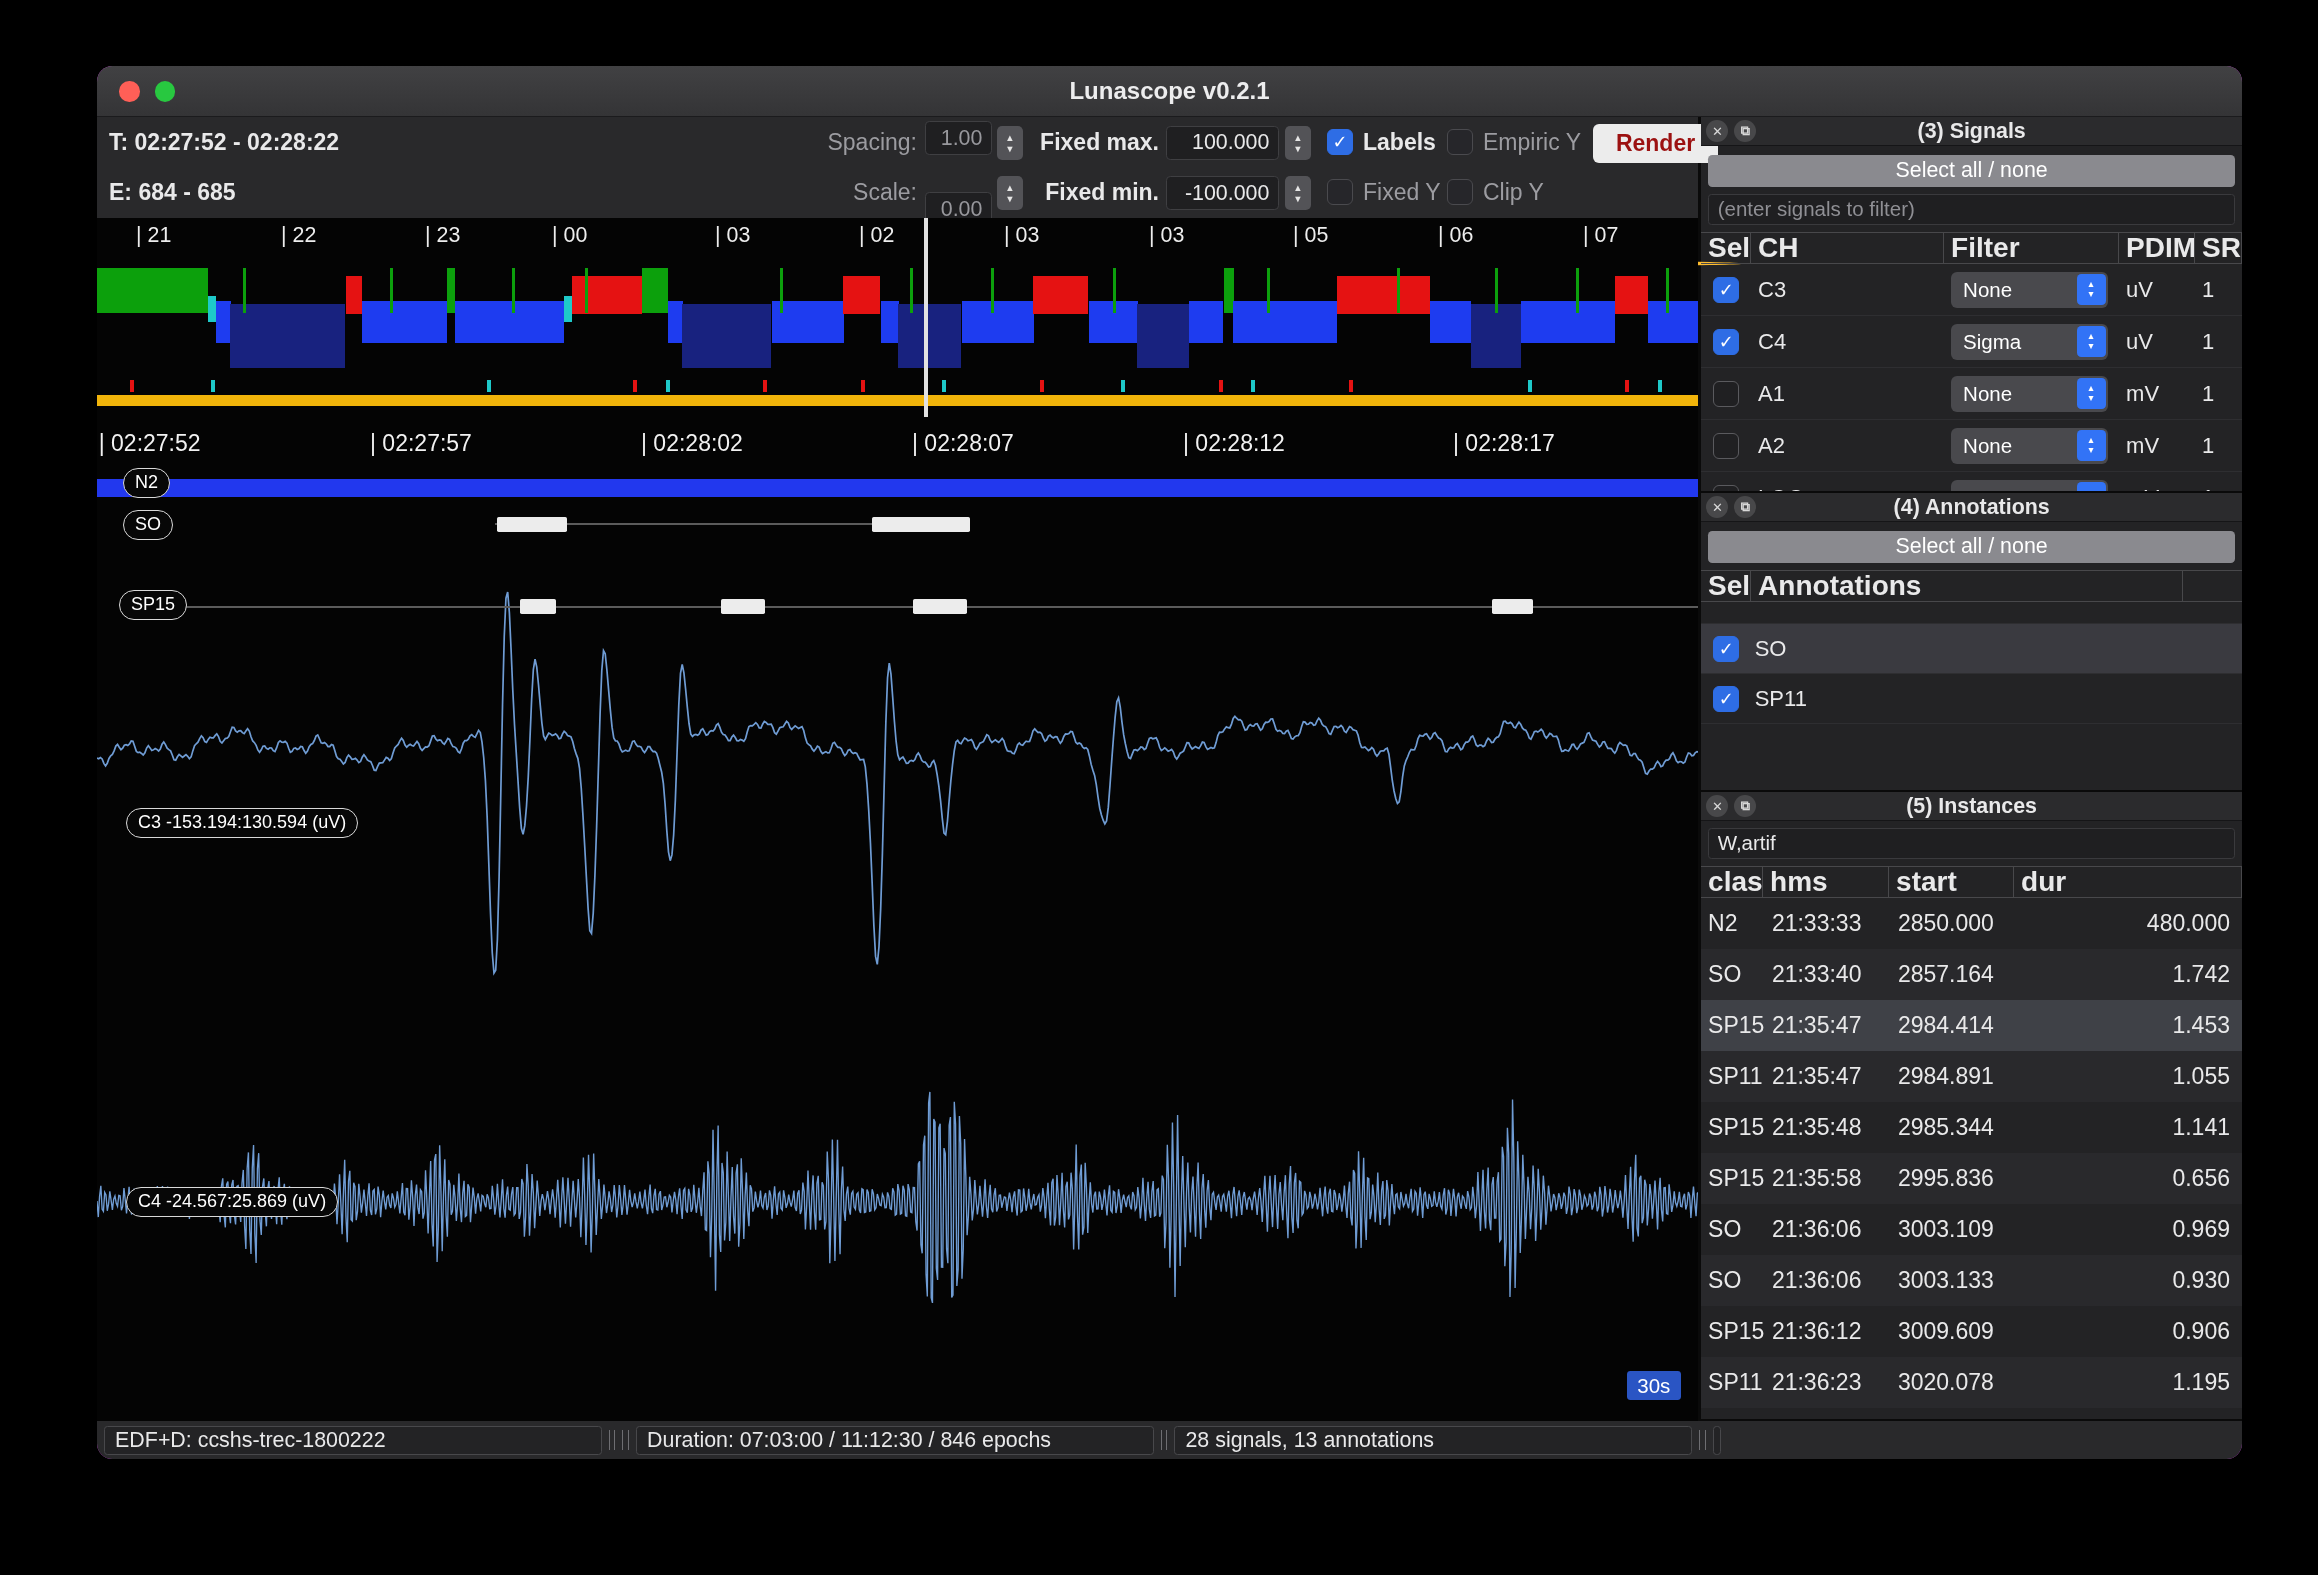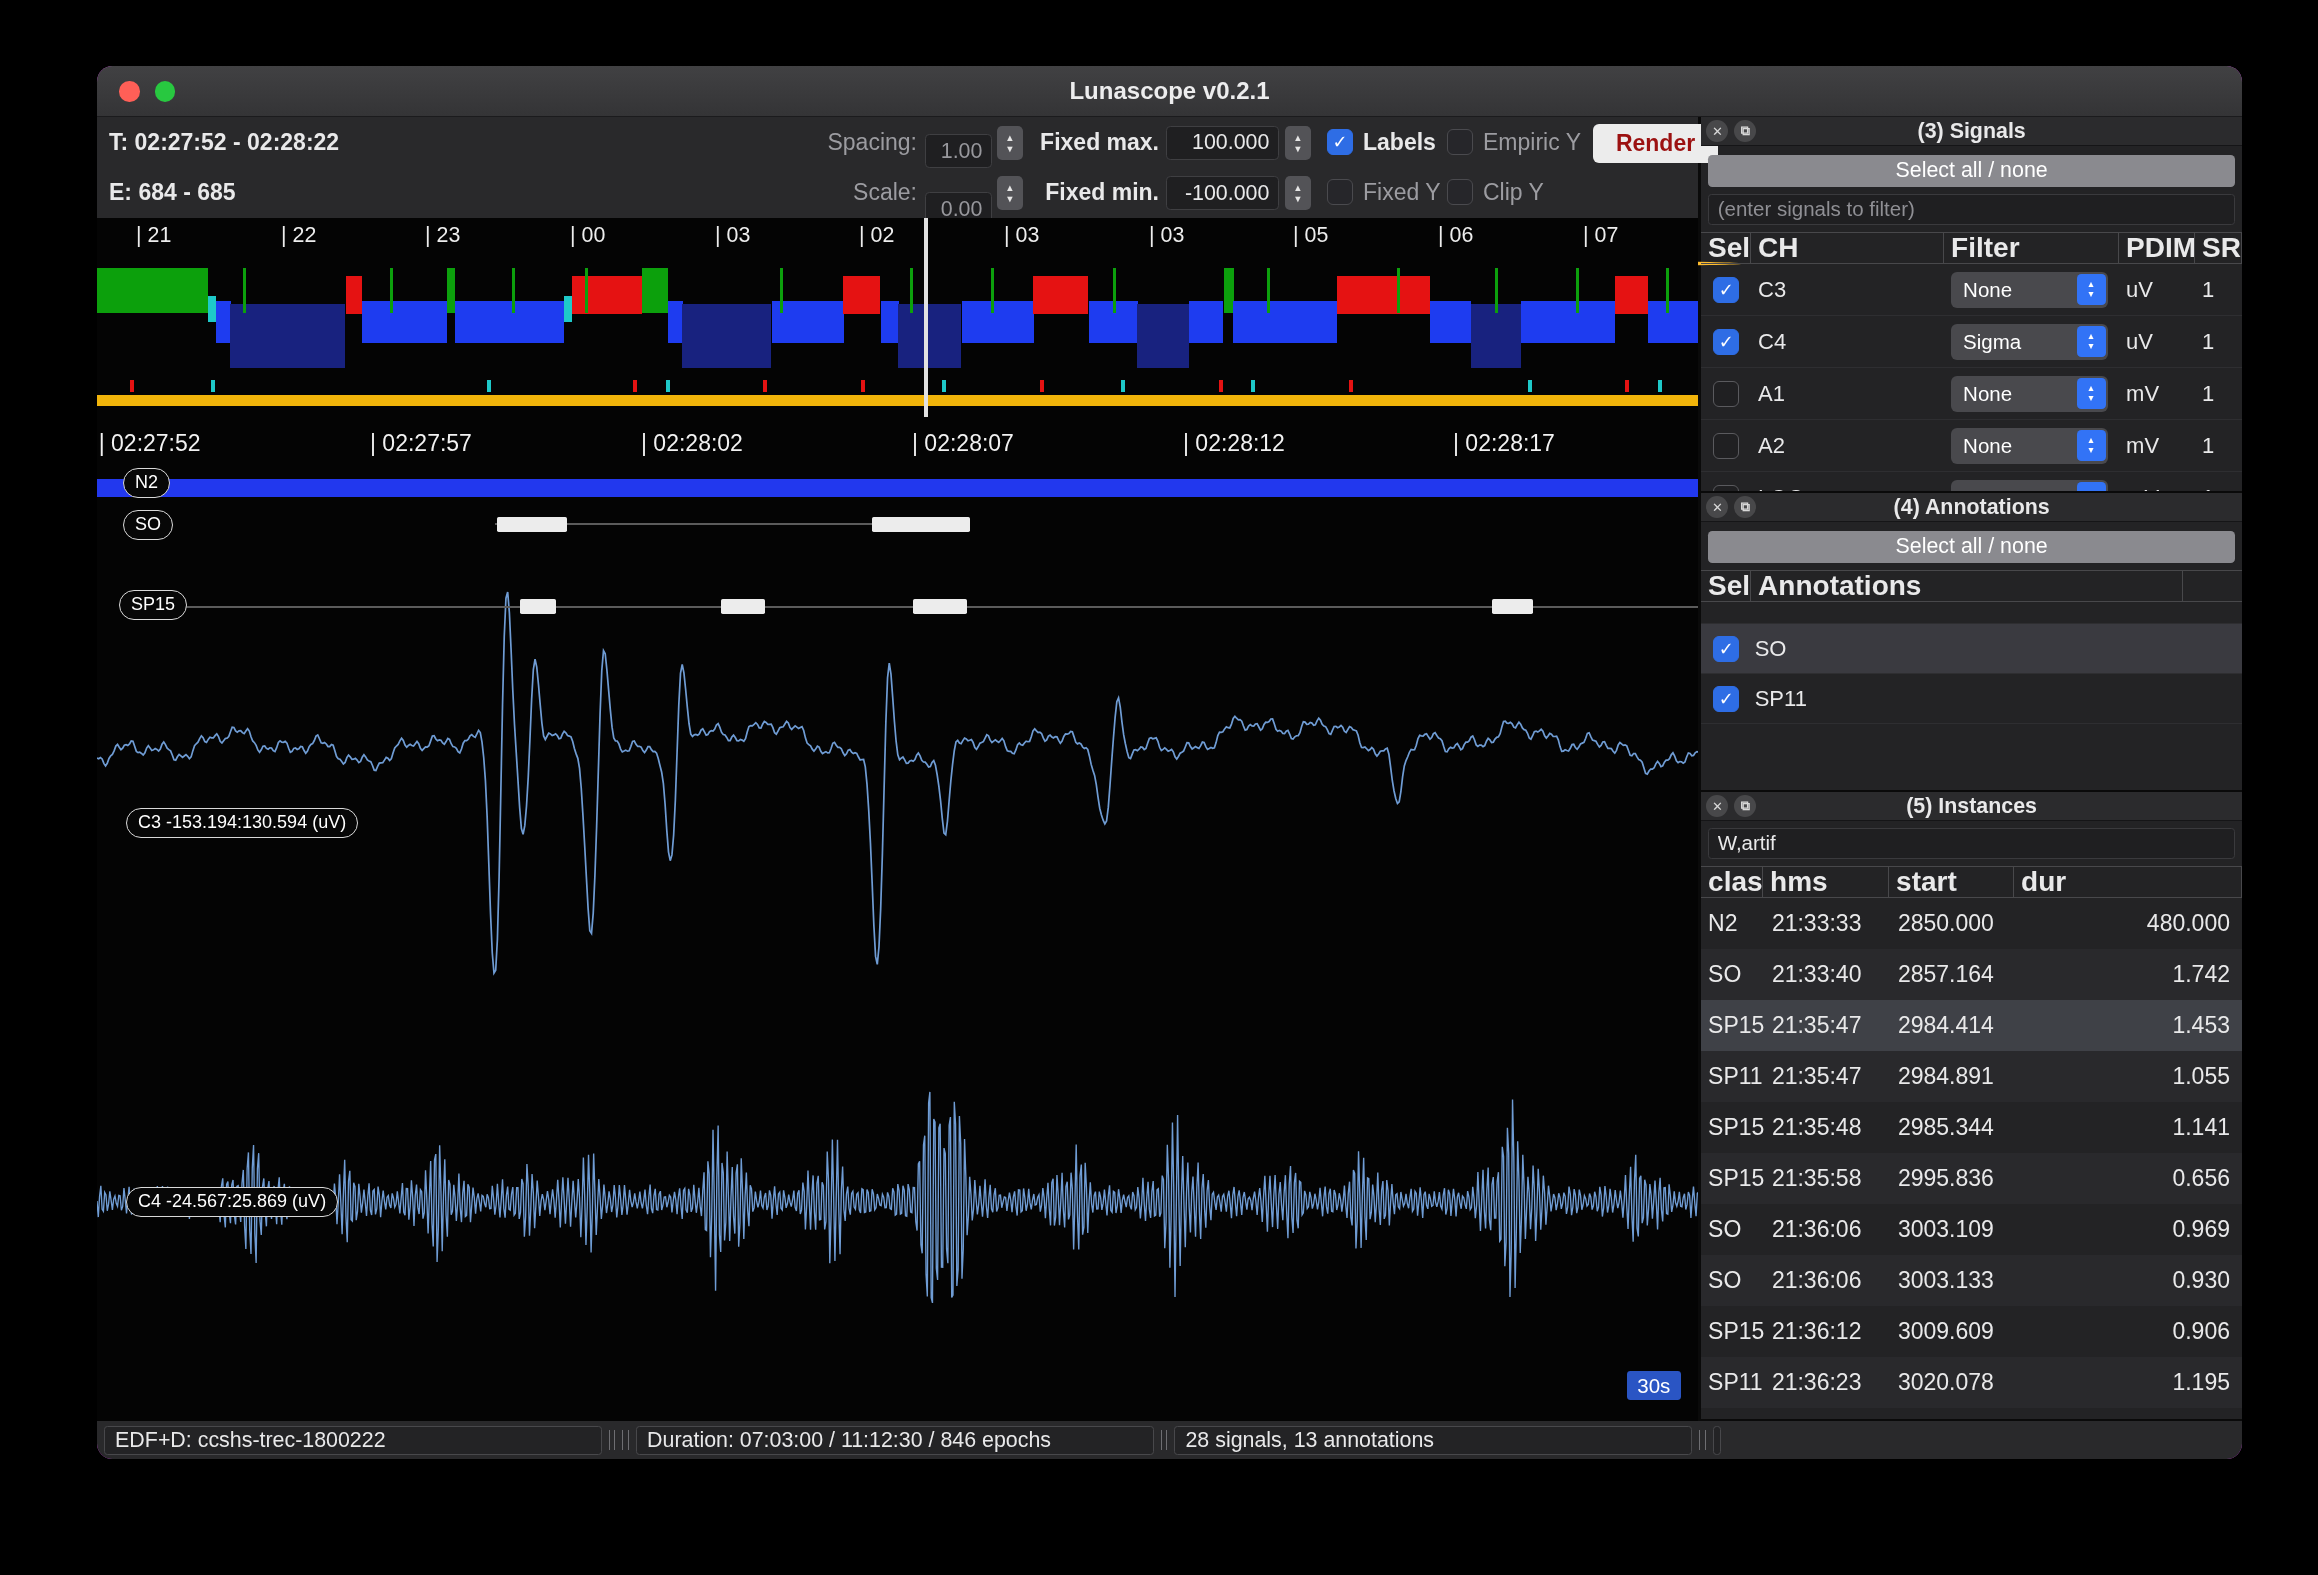--- a/index.html
+++ b/index.html
@@ -137,21 +137,21 @@
   </div>
 
   <div class="main-row">
     <div class="left-col">
 
       <div class="toolbar">
         <div class="tb-text strong" style="left:12px;top:0">T: 02:27:52 - 02:28:22</div>
         <div class="tb-text strong" style="left:12px;top:50px">E: 684 - 685</div>
 
         <div class="tb-text dim ra" style="left:710px;top:0;width:110px">Spacing:</div>
-        <input class="tb-field field-dim" style="left: 828px; top: 17px; width: 67px;" value="1.00">
+        <input class="tb-field field-dim" style="left: 828px; top: 4px; width: 67px;" value="1.00">
         <div class="stepper" style="left:900px;top:8.6px">
             <span>▲</span>
             <span>▼</span>
           </div>
 
         <div class="tb-text dim ra" style="left:710px;top:50px;width:110px">Scale:</div>
         <input class="tb-field field-dim" style="left: 828px; top: 75px; width: 67px;" value="0.00">
         <div class="stepper" style="left:900px;top:59px">
             <span>▲</span>
             <span>▼</span>
@@ -265,21 +265,21 @@
           <path id="c4path" fill="none" stroke="#6f9cd4" stroke-width="1.6" d="M0.0,1149.0 L1.5,1167.7 L3.0,1143.6 L4.5,1131.2 L6.0,1158.6 L7.5,1161.0 L9.0,1138.8 L10.5,1141.7 L12.0,1160.3 L13.5,1152.5 L15.0,1137.5 L16.5,1148.2 L18.0,1159.3 L19.5,1146.7 L21.0,1143.1 L22.5,1151.6 L24.0,1155.1 L25.5,1142.4 L27.0,1142.8 L28.5,1159.7 L30.0,1155.3 L31.5,1133.7 L33.0,1147.6 L34.5,1163.4 L36.0,1147.9 L37.5,1132.3 L39.0,1156.3 L40.5,1164.7 L42.0,1138.8 L43.5,1134.7 L45.0,1162.3 L46.5,1155.7 L48.0,1139.8 L49.5,1144.5 L51.0,1159.1 L52.5,1149.1 L54.0,1140.3 L55.5,1148.9 L57.0,1159.3 L58.5,1145.1 L60.0,1143.2 L61.5,1151.7 L63.0,1157.3 L64.5,1140.4 L66.0,1141.4 L67.5,1160.4 L69.0,1159.1 L70.5,1131.5 L72.0,1144.6 L73.5,1163.8 L75.0,1153.0 L76.5,1131.3 L78.0,1150.8 L79.5,1164.6 L81.0,1147.3 L82.5,1132.1 L84.0,1155.3 L85.5,1157.7 L87.0,1146.3 L88.5,1141.1 L90.0,1155.0 L91.5,1153.2 L93.0,1144.3 L94.5,1140.9 L96.0,1158.9 L97.5,1152.8 L99.0,1142.1 L100.5,1142.7 L102.0,1161.2 L103.5,1151.7 L105.0,1135.7 L106.5,1143.0 L108.0,1169.8 L109.5,1149.8 L111.0,1132.5 L112.5,1146.4 L114.0,1166.5 L115.5,1146.5 L117.0,1136.3 L118.5,1148.9 L120.0,1165.3 L121.5,1144.5 L123.0,1139.4 L124.5,1149.5 L126.0,1158.3 L127.5,1145.0 L129.0,1144.4 L130.5,1150.1 L132.0,1160.9 L133.5,1141.8 L135.0,1137.7 L136.5,1153.9 L138.0,1165.5 L139.5,1138.9 L141.0,1134.2 L142.5,1158.1 L144.0,1173.8 L145.5,1131.2 L147.0,1122.3 L148.5,1165.6 L150.0,1179.8 L151.5,1129.6 L153.0,1126.2 L154.5,1162.7 L156.0,1174.9 L157.5,1130.1 L159.0,1124.4 L160.5,1165.2 L162.0,1176.3 L163.5,1131.8 L165.0,1131.0 L166.5,1160.0 L168.0,1173.4 L169.5,1127.9 L171.0,1112.6 L172.5,1177.5 L174.0,1205.1 L175.5,1110.9 L177.0,1092.1 L178.5,1182.9 L180.0,1210.9 L181.5,1110.2 L183.0,1083.6 L184.5,1187.1 L186.0,1221.4 L187.5,1111.3 L189.0,1093.0 L190.5,1171.9 L192.0,1188.6 L193.5,1131.7 L195.0,1122.5 L196.5,1160.5 L198.0,1178.5 L199.5,1134.8 L201.0,1125.6 L202.5,1157.1 L204.0,1169.8 L205.5,1139.7 L207.0,1131.3 L208.5,1156.6 L210.0,1176.1 L211.5,1136.1 L213.0,1121.2 L214.5,1158.7 L216.0,1176.6 L217.5,1138.4 L219.0,1128.9 L220.5,1155.6 L222.0,1170.2 L223.5,1140.0 L225.0,1131.7 L226.5,1154.5 L228.0,1164.4 L229.5,1143.1 L231.0,1141.5 L232.5,1150.9 L234.0,1156.8 L235.5,1144.6 L237.0,1141.7 L238.5,1152.5 L240.0,1159.7 L241.5,1143.0 L243.0,1140.6 L244.5,1153.5 L246.0,1160.2 L247.5,1140.7 L249.0,1136.3 L250.5,1158.7 L252.0,1165.6 L253.5,1136.0 L255.0,1135.2 L256.5,1159.8 L258.0,1161.3 L259.5,1137.6 L261.0,1139.4 L262.5,1160.1 L264.0,1159.1 L265.5,1136.4 L267.0,1142.0 L268.5,1158.4 L270.0,1153.9 L271.5,1140.7 L273.0,1145.7 L274.5,1160.3 L276.0,1153.9 L277.5,1128.4 L279.0,1145.0 L280.5,1176.0 L282.0,1150.7 L283.5,1117.8 L285.0,1151.6 L286.5,1187.6 L288.0,1139.7 L289.5,1100.6 L291.0,1167.3 L292.5,1197.2 L294.0,1125.5 L295.5,1113.6 L297.0,1170.9 L298.5,1172.5 L300.0,1127.6 L301.5,1132.1 L303.0,1171.3 L304.5,1161.1 L306.0,1128.7 L307.5,1144.1 L309.0,1162.5 L310.5,1151.0 L312.0,1135.4 L313.5,1150.7 L315.0,1166.4 L316.5,1143.9 L318.0,1128.2 L319.5,1159.7 L321.0,1165.3 L322.5,1137.3 L324.0,1135.5 L325.5,1164.5 L327.0,1157.9 L328.5,1132.0 L330.0,1142.3 L331.5,1167.8 L333.0,1149.2 L334.5,1136.6 L336.0,1149.8 L337.5,1158.7 L339.0,1144.6 L340.5,1142.6 L342.0,1153.7 L343.5,1157.1 L345.0,1140.0 L346.5,1145.4 L348.0,1156.1 L349.5,1152.6 L351.0,1137.5 L352.5,1150.2 L354.0,1163.4 L355.5,1145.4 L357.0,1127.9 L358.5,1161.9 L360.0,1165.6 L361.5,1134.2 L363.0,1134.4 L364.5,1170.7 L366.0,1156.0 L367.5,1124.7 L369.0,1145.3 L370.5,1178.1 L372.0,1142.3 L373.5,1129.6 L375.0,1156.1 L376.5,1164.1 L378.0,1135.6 L379.5,1138.0 L381.0,1169.5 L382.5,1162.6 L384.0,1112.9 L385.5,1146.6 L387.0,1186.8 L388.5,1143.7 L390.0,1102.3 L391.5,1174.9 L393.0,1202.1 L394.5,1100.7 L396.0,1094.0 L397.5,1220.1 L399.0,1179.9 L400.5,1083.7 L402.0,1137.0 L403.5,1207.7 L405.0,1141.3 L406.5,1100.2 L408.0,1165.3 L409.5,1190.6 L411.0,1124.3 L412.5,1129.3 L414.0,1165.0 L415.5,1160.8 L417.0,1129.9 L418.5,1144.8 L420.0,1172.2 L421.5,1152.2 L423.0,1116.9 L424.5,1156.9 L426.0,1173.6 L427.5,1139.7 L429.0,1125.3 L430.5,1167.2 L432.0,1165.9 L433.5,1129.4 L435.0,1132.8 L436.5,1173.7 L438.0,1154.2 L439.5,1133.2 L441.0,1145.2 L442.5,1163.7 L444.0,1146.0 L445.5,1139.9 L447.0,1150.3 L448.5,1161.1 L450.0,1142.3 L451.5,1143.6 L453.0,1151.8 L454.5,1156.1 L456.0,1141.0 L457.5,1145.1 L459.0,1157.8 L460.5,1157.6 L462.0,1131.2 L463.5,1145.7 L465.0,1165.0 L466.5,1153.3 L468.0,1128.7 L469.5,1151.1 L471.0,1168.1 L472.5,1147.3 L474.0,1123.6 L475.5,1157.8 L477.0,1168.5 L478.5,1142.6 L480.0,1132.0 L481.5,1158.5 L483.0,1159.7 L484.5,1140.7 L486.0,1132.7 L487.5,1165.5 L489.0,1163.3 L490.5,1133.2 L492.0,1133.2 L493.5,1169.8 L495.0,1162.1 L496.5,1123.1 L498.0,1128.8 L499.5,1190.7 L501.0,1167.7 L502.5,1105.6 L504.0,1131.3 L505.5,1189.6 L507.0,1158.7 L508.5,1117.4 L510.0,1139.7 L511.5,1180.6 L513.0,1153.5 L514.5,1125.1 L516.0,1144.4 L517.5,1166.3 L519.0,1149.3 L520.5,1140.8 L522.0,1147.0 L523.5,1159.7 L525.0,1148.7 L526.5,1137.2 L528.0,1147.3 L529.5,1164.3 L531.0,1148.5 L532.5,1135.2 L534.0,1147.7 L535.5,1168.5 L537.0,1148.4 L538.5,1124.1 L540.0,1147.9 L541.5,1179.8 L543.0,1148.6 L544.5,1121.3 L546.0,1147.9 L547.5,1175.5 L549.0,1149.0 L550.5,1121.8 L552.0,1147.5 L553.5,1178.9 L555.0,1149.7 L556.5,1125.4 L558.0,1147.4 L559.5,1168.2 L561.0,1150.1 L562.5,1123.3 L564.0,1145.7 L565.5,1191.3 L567.0,1153.8 L568.5,1098.2 L570.0,1142.6 L571.5,1200.3 L573.0,1156.1 L574.5,1095.0 L576.0,1140.0 L577.5,1209.0 L579.0,1159.3 L580.5,1093.3 L582.0,1140.0 L583.5,1188.6 L585.0,1155.5 L586.5,1123.2 L588.0,1144.4 L589.5,1169.8 L591.0,1153.8 L592.5,1129.6 L594.0,1145.4 L595.5,1163.0 L597.0,1152.3 L598.5,1137.6 L600.0,1146.7 L601.5,1161.8 L603.0,1153.3 L604.5,1130.2 L606.0,1145.1 L607.5,1168.2 L609.0,1153.9 L610.5,1130.2 L612.0,1146.2 L613.5,1165.3 L615.0,1153.0 L616.5,1130.3 L618.0,1147.0 L619.5,1164.9 L621.0,1151.8 L622.5,1135.8 L624.0,1149.0 L625.5,1156.1 L627.0,1150.4 L628.5,1140.1 L630.0,1150.0 L631.5,1157.6 L633.0,1149.7 L634.5,1138.0 L636.0,1151.2 L637.5,1157.4 L639.0,1148.4 L640.5,1135.5 L642.0,1153.9 L643.5,1164.3 L645.0,1144.4 L646.5,1129.7 L648.0,1157.7 L649.5,1163.1 L651.0,1142.8 L652.5,1134.7 L654.0,1158.9 L655.5,1159.4 L657.0,1140.9 L658.5,1137.4 L660.0,1159.5 L661.5,1153.7 L663.0,1144.2 L664.5,1143.9 L666.0,1156.2 L667.5,1150.4 L669.0,1142.2 L670.5,1144.3 L672.0,1162.4 L673.5,1149.0 L675.0,1138.2 L676.5,1147.4 L678.0,1164.3 L679.5,1144.5 L681.0,1134.0 L682.5,1153.8 L684.0,1169.9 L685.5,1136.5 L687.0,1134.2 L688.5,1159.3 L690.0,1162.6 L691.5,1134.7 L693.0,1142.4 L694.5,1161.6 L696.0,1157.2 L697.5,1130.0 L699.0,1148.1 L700.5,1162.7 L702.0,1150.3 L703.5,1133.6 L705.0,1155.1 L706.5,1166.5 L708.0,1137.3 L709.5,1115.3 L711.0,1182.4 L712.5,1183.4 L714.0,1102.6 L715.5,1117.1 L717.0,1214.5 L718.5,1165.8 L720.0,1065.5 L721.5,1146.8 L723.0,1253.8 L724.5,1121.1 L726.0,1060.7 L727.5,1188.4 L729.0,1208.5 L730.5,1104.4 L732.0,1116.0 L733.5,1195.1 L735.0,1173.7 L736.5,1091.2 L738.0,1143.6 L739.5,1195.6 L741.0,1145.2 L742.5,1109.2 L744.0,1167.2 L745.5,1187.0 L747.0,1116.5 L748.5,1106.0 L750.0,1202.3 L751.5,1174.3 L753.0,1099.0 L754.5,1138.0 L756.0,1193.4 L757.5,1143.6 L759.0,1115.6 L760.5,1159.5 L762.0,1178.3 L763.5,1130.5 L765.0,1134.8 L766.5,1161.3 L768.0,1157.0 L769.5,1137.8 L771.0,1148.8 L772.5,1156.3 L774.0,1150.1 L775.5,1136.6 L777.0,1154.3 L778.5,1157.3 L780.0,1144.5 L781.5,1139.5 L783.0,1159.4 L784.5,1154.5 L786.0,1136.4 L787.5,1142.4 L789.0,1169.5 L790.5,1148.1 L792.0,1131.8 L793.5,1151.5 L795.0,1165.2 L796.5,1140.7 L798.0,1138.6 L799.5,1157.4 L801.0,1159.5 L802.5,1136.5 L804.0,1145.0 L805.5,1157.0 L807.0,1151.9 L808.5,1141.3 L810.0,1150.3 L811.5,1155.5 L813.0,1147.7 L814.5,1136.7 L816.0,1156.3 L817.5,1160.5 L819.0,1140.0 L820.5,1136.5 L822.0,1164.2 L823.5,1159.3 L825.0,1127.4 L826.5,1137.7 L828.0,1182.3 L829.5,1154.1 L831.0,1113.3 L832.5,1149.2 L834.0,1182.5 L835.5,1141.7 L837.0,1119.0 L838.5,1161.3 L840.0,1182.4 L841.5,1128.2 L843.0,1119.4 L844.5,1170.9 L846.0,1170.5 L847.5,1126.9 L849.0,1131.1 L850.5,1182.1 L852.0,1172.9 L853.5,1091.0 L855.0,1125.0 L856.5,1221.6 L858.0,1165.3 L859.5,1077.1 L861.0,1142.5 L862.5,1219.1 L864.0,1147.6 L865.5,1077.3 L867.0,1157.8 L868.5,1211.1 L870.0,1137.0 L871.5,1108.6 L873.0,1158.9 L874.5,1172.2 L876.0,1140.7 L877.5,1132.0 L879.0,1157.4 L880.5,1164.9 L882.0,1140.0 L883.5,1137.4 L885.0,1155.9 L886.5,1158.5 L888.0,1141.1 L889.5,1139.2 L891.0,1159.1 L892.5,1162.8 L894.0,1134.7 L895.5,1135.7 L897.0,1162.4 L898.5,1161.8 L900.0,1135.5 L901.5,1139.1 L903.0,1160.9 L904.5,1160.3 L906.0,1135.1 L907.5,1140.2 L909.0,1159.2 L910.5,1156.8 L912.0,1140.8 L913.5,1145.6 L915.0,1153.5 L916.5,1154.3 L918.0,1140.9 L919.5,1144.3 L921.0,1156.7 L922.5,1156.6 L924.0,1138.8 L925.5,1143.6 L927.0,1157.8 L928.5,1158.6 L930.0,1134.0 L931.5,1138.5 L933.0,1165.5 L934.5,1164.4 L936.0,1129.2 L937.5,1136.8 L939.0,1164.2 L940.5,1163.3 L942.0,1131.0 L943.5,1136.1 L945.0,1166.1 L946.5,1166.8 L948.0,1129.1 L949.5,1136.0 L951.0,1161.8 L952.5,1162.6 L954.0,1133.1 L955.5,1133.2 L957.0,1172.7 L958.5,1183.5 L960.0,1105.6 L961.5,1102.4 L963.0,1200.1 L964.5,1210.0 L966.0,1083.5 L967.5,1072.6 L969.0,1234.4 L970.5,1260.5 L972.0,1034.3 L973.5,1021.4 L975.0,1262.0 L976.5,1268.0 L978.0,1053.2 L979.5,1056.6 L981.0,1227.6 L982.5,1241.2 L984.0,1063.3 L985.5,1058.6 L987.0,1226.1 L988.5,1226.3 L990.0,1087.1 L991.5,1093.4 L993.0,1204.9 L994.5,1221.6 L996.0,1060.3 L997.5,1050.8 L999.0,1261.6 L1000.5,1258.8 L1002.0,1032.9 L1003.5,1059.2 L1005.0,1248.2 L1006.5,1228.5 L1008.0,1049.5 L1009.5,1081.5 L1011.0,1239.7 L1012.5,1204.9 L1014.0,1076.5 L1015.5,1119.6 L1017.0,1188.8 L1018.5,1166.4 L1020.0,1120.5 L1021.5,1141.1 L1023.0,1171.6 L1024.5,1158.5 L1026.0,1124.4 L1027.5,1146.5 L1029.0,1164.5 L1030.5,1153.0 L1032.0,1131.0 L1033.5,1150.4 L1035.0,1167.3 L1036.5,1149.2 L1038.0,1123.6 L1039.5,1155.4 L1041.0,1168.6 L1042.5,1144.7 L1044.0,1130.0 L1045.5,1158.2 L1047.0,1161.9 L1048.5,1141.7 L1050.0,1133.9 L1051.5,1161.1 L1053.0,1156.9 L1054.5,1142.2 L1056.0,1142.0 L1057.5,1156.8 L1059.0,1150.2 L1060.5,1144.1 L1062.0,1144.8 L1063.5,1160.5 L1065.0,1148.7 L1066.5,1139.2 L1068.0,1148.0 L1069.5,1162.0 L1071.0,1144.4 L1072.5,1137.6 L1074.0,1154.3 L1075.5,1165.9 L1077.0,1135.8 L1078.5,1136.1 L1080.0,1161.7 L1081.5,1160.2 L1083.0,1134.2 L1084.5,1145.1 L1086.0,1160.3 L1087.5,1152.5 L1089.0,1134.7 L1090.5,1151.1 L1092.0,1158.8 L1093.5,1147.5 L1095.0,1140.7 L1096.5,1153.6 L1098.0,1153.1 L1099.5,1144.5 L1101.0,1141.5 L1102.5,1161.3 L1104.0,1154.1 L1105.5,1133.7 L1107.0,1145.2 L1108.5,1168.9 L1110.0,1145.9 L1111.5,1127.5 L1113.0,1157.7 L1114.5,1177.4 L1116.0,1127.3 L1117.5,1122.8 L1119.0,1177.6 L1120.5,1167.7 L1122.0,1118.6 L1123.5,1142.1 L1125.0,1177.1 L1126.5,1149.1 L1128.0,1115.9 L1129.5,1159.6 L1131.0,1179.9 L1132.5,1132.0 L1134.0,1126.3 L1135.5,1170.4 L1137.0,1165.2 L1138.5,1115.8 L1140.0,1134.8 L1141.5,1205.6 L1143.0,1149.9 L1144.5,1083.0 L1146.0,1165.6 L1147.5,1205.6 L1149.0,1119.4 L1150.5,1106.4 L1152.0,1188.2 L1153.5,1179.6 L1155.0,1104.1 L1156.5,1133.9 L1158.0,1186.4 L1159.5,1150.8 L1161.0,1126.9 L1162.5,1152.4 L1164.0,1162.4 L1165.5,1142.7 L1167.0,1138.0 L1168.5,1158.2 L1170.0,1158.1 L1171.5,1137.9 L1173.0,1144.4 L1174.5,1159.2 L1176.0,1151.4 L1177.5,1135.5 L1179.0,1150.7 L1180.5,1165.8 L1182.0,1143.4 L1183.5,1130.6 L1185.0,1160.0 L1186.5,1162.1 L1188.0,1137.7 L1189.5,1138.9 L1191.0,1163.0 L1192.5,1154.4 L1194.0,1135.1 L1195.5,1145.5 L1197.0,1162.8 L1198.5,1147.7 L1200.0,1141.5 L1201.5,1149.8 L1203.0,1156.0 L1204.5,1144.8 L1206.0,1142.7 L1207.5,1154.3 L1209.0,1158.7 L1210.5,1138.4 L1212.0,1142.7 L1213.5,1159.2 L1215.0,1156.2 L1216.5,1132.7 L1218.0,1145.4 L1219.5,1169.2 L1221.0,1152.5 L1222.5,1121.8 L1224.0,1152.3 L1225.5,1172.1 L1227.0,1145.1 L1228.5,1126.4 L1230.0,1158.7 L1231.5,1168.8 L1233.0,1137.8 L1234.5,1125.5 L1236.0,1166.4 L1237.5,1165.4 L1239.0,1135.7 L1240.5,1134.4 L1242.0,1167.2 L1243.5,1162.9 L1245.0,1119.2 L1246.5,1123.9 L1248.0,1204.2 L1249.5,1173.6 L1251.0,1083.1 L1252.5,1124.6 L1254.0,1226.9 L1255.5,1165.9 L1257.0,1057.3 L1258.5,1132.6 L1260.0,1261.2 L1261.5,1154.5 L1263.0,1048.3 L1264.5,1147.2 L1266.0,1224.8 L1267.5,1143.4 L1269.0,1096.4 L1270.5,1153.1 L1272.0,1202.8 L1273.5,1138.8 L1275.0,1103.8 L1276.5,1155.5 L1278.0,1185.6 L1279.5,1139.6 L1281.0,1120.4 L1282.5,1156.5 L1284.0,1190.7 L1285.5,1133.5 L1287.0,1104.0 L1288.5,1161.9 L1290.0,1193.4 L1291.5,1134.1 L1293.0,1117.4 L1294.5,1157.9 L1296.0,1180.1 L1297.5,1136.9 L1299.0,1124.5 L1300.5,1155.7 L1302.0,1171.3 L1303.5,1141.1 L1305.0,1138.7 L1306.5,1150.4 L1308.0,1159.2 L1309.5,1144.1 L1311.0,1142.0 L1312.5,1150.4 L1314.0,1161.3 L1315.5,1143.7 L1317.0,1141.1 L1318.5,1150.1 L1320.0,1161.3 L1321.5,1143.5 L1323.0,1136.9 L1324.5,1151.6 L1326.0,1169.1 L1327.5,1142.2 L1329.0,1132.5 L1330.5,1151.3 L1332.0,1166.7 L1333.5,1143.8 L1335.0,1136.5 L1336.5,1150.1 L1338.0,1165.2 L1339.5,1144.5 L1341.0,1138.4 L1342.5,1149.0 L1344.0,1159.0 L1345.5,1146.2 L1347.0,1144.4 L1348.5,1148.3 L1350.0,1159.6 L1351.5,1145.8 L1353.0,1137.9 L1354.5,1149.2 L1356.0,1165.3 L1357.5,1145.4 L1359.0,1133.9 L1360.5,1149.8 L1362.0,1173.5 L1363.5,1143.9 L1365.0,1119.4 L1366.5,1152.0 L1368.0,1184.8 L1369.5,1142.7 L1371.0,1119.4 L1372.5,1152.3 L1374.0,1179.4 L1375.5,1142.2 L1377.0,1118.5 L1378.5,1154.4 L1380.0,1181.5 L1381.5,1141.2 L1383.0,1126.7 L1384.5,1153.5 L1386.0,1171.3 L1387.5,1139.8 L1389.0,1118.7 L1390.5,1161.9 L1392.0,1192.4 L1393.5,1129.1 L1395.0,1108.1 L1396.5,1167.7 L1398.0,1186.3 L1399.5,1127.6 L1401.0,1116.1 L1402.5,1170.9 L1404.0,1180.8 L1405.5,1125.8 L1407.0,1127.2 L1408.5,1165.2 L1410.0,1162.7 L1411.5,1137.1 L1413.0,1142.1 L1414.5,1157.8 L1416.0,1155.7 L1417.5,1138.3 L1419.0,1144.9 L1420.5,1157.8 L1422.0,1152.3 L1423.5,1140.4 L1425.0,1147.7 L1426.5,1158.8 L1428.0,1150.2 L1429.5,1133.4 L1431.0,1150.7 L1432.5,1166.8 L1434.0,1145.1 L1435.5,1131.9 L1437.0,1155.5 L1438.5,1163.8 L1440.0,1140.3 L1441.5,1134.5 L1443.0,1161.0 L1444.5,1161.5 L1446.0,1136.0 L1447.5,1141.0 L1449.0,1159.5 L1450.5,1153.1 L1452.0,1139.8 L1453.5,1147.0 L1455.0,1161.3 L1456.5,1149.3 L1458.0,1130.8 L1459.5,1153.3 L1461.0,1168.7 L1462.5,1140.3 L1464.0,1126.3 L1465.5,1168.0 L1467.0,1177.4 L1468.5,1112.8 L1470.0,1116.7 L1471.5,1204.3 L1473.0,1170.7 L1474.5,1090.8 L1476.0,1141.3 L1477.5,1203.7 L1479.0,1142.0 L1480.5,1098.3 L1482.0,1167.3 L1483.5,1194.4 L1485.0,1122.0 L1486.5,1122.8 L1488.0,1170.2 L1489.5,1162.0 L1491.0,1129.6 L1492.5,1143.5 L1494.0,1173.6 L1495.5,1151.1 L1497.0,1115.6 L1498.5,1157.7 L1500.0,1176.8 L1501.5,1136.1 L1503.0,1125.6 L1504.5,1169.8 L1506.0,1165.3 L1507.5,1124.4 L1509.0,1136.8 L1510.5,1177.6 L1512.0,1150.1 L1513.5,1129.1 L1515.0,1150.8 L1516.5,1164.3 L1518.0,1141.8 L1519.5,1140.3 L1521.0,1155.7 L1522.5,1157.9 L1524.0,1138.3 L1525.5,1146.8 L1527.0,1155.0 L1528.5,1151.5 L1530.0,1140.5 L1531.5,1151.8 L1533.0,1157.4 L1534.5,1145.3 L1536.0,1134.7 L1537.5,1161.0 L1539.0,1158.2 L1540.5,1137.5 L1542.0,1140.2 L1543.5,1166.0 L1545.0,1150.4 L1546.5,1132.9 L1548.0,1148.6 L1549.5,1168.6 L1551.0,1141.6 L1552.5,1138.0 L1554.0,1153.8 L1555.5,1158.1 L1557.0,1140.6 L1558.5,1146.2 L1560.0,1155.2 L1561.5,1154.1 L1563.0,1137.6 L1564.5,1150.1 L1566.0,1155.8 L1567.5,1149.7 L1569.0,1138.5 L1570.5,1154.9 L1572.0,1158.3 L1573.5,1142.1 L1575.0,1134.0 L1576.5,1164.7 L1578.0,1157.7 L1579.5,1135.7 L1581.0,1140.5 L1582.5,1166.3 L1584.0,1150.1 L1585.5,1134.7 L1587.0,1147.1 L1588.5,1166.9 L1590.0,1144.1 L1591.5,1139.3 L1593.0,1150.8 L1594.5,1158.0 L1596.0,1143.1 L1597.5,1145.1 L1599.0,1153.1 L1600.5,1158.1 L1602.0,1137.3 L1603.5,1144.0 L1605.0,1159.0 L1606.5,1156.6 L1608.0,1132.4 L1609.5,1146.3 L1611.0,1169.1 L1612.5,1154.1 L1614.0,1115.1 L1615.5,1151.6 L1617.0,1183.9 L1618.5,1145.5 L1620.0,1112.3 L1621.5,1160.2 L1623.0,1181.1 L1624.5,1136.5 L1626.0,1109.8 L1627.5,1171.1 L1629.0,1183.1 L1630.5,1129.6 L1632.0,1120.9 L1633.5,1168.9 L1635.0,1168.8 L1636.5,1126.5 L1638.0,1115.2 L1639.5,1195.8 L1641.0,1193.7 L1642.5,1085.5 L1644.0,1096.9 L1645.5,1225.1 L1647.0,1196.9 L1648.5,1063.3 L1650.0,1093.2 L1651.5,1261.0 L1653.0,1205.5 L1654.5,1030.2 L1656.0,1098.0 L1657.5,1250.7 L1659.0,1180.8 L1660.5,1079.1 L1662.0,1125.1 L1663.5,1209.6 L1665.0,1166.6 L1666.5,1094.8 L1668.0,1132.3 L1669.5,1193.3 L1671.0,1157.8 L1672.5,1120.6 L1674.0,1140.0 L1675.5,1181.8 L1677.0,1157.7 L1678.5,1107.5 L1680.0,1135.9 L1681.5,1195.7 L1683.0,1159.2 L1684.5,1111.3 L1686.0,1138.7 L1687.5,1182.6 L1689.0,1156.6 L1690.5,1119.3 L1692.0,1139.8 L1693.5,1176.7 L1695.0,1155.0 L1696.5,1131.0 L1698.0,1143.7 L1699.5,1161.0 L1701.0,1151.4 L1702.5,1140.7 L1704.0,1145.1 L1705.5,1159.5 L1707.0,1152.0 L1708.5,1139.9 L1710.0,1145.0 L1711.5,1158.2 L1713.0,1152.1 L1714.5,1139.1 L1716.0,1143.4 L1717.5,1164.0 L1719.0,1155.9 L1720.5,1132.0 L1722.0,1140.9 L1723.5,1165.4 L1725.0,1155.9 L1726.5,1134.9 L1728.0,1142.0 L1729.5,1163.1 L1731.0,1156.0 L1732.5,1135.5 L1734.0,1142.7 L1735.5,1159.2 L1737.0,1153.3 L1738.5,1142.5 L1740.0,1146.1 L1741.5,1154.9 L1743.0,1152.9 L1744.5,1140.2 L1746.0,1144.3 L1747.5,1159.0 L1749.0,1154.5 L1750.5,1138.1 L1752.0,1144.1 L1753.5,1160.8 L1755.0,1156.0 L1756.5,1132.3 L1758.0,1141.8 L1759.5,1167.1 L1761.0,1156.9 L1762.5,1131.4 L1764.0,1144.1 L1765.5,1162.4 L1767.0,1154.0 L1768.5,1134.6 L1770.0,1146.0 L1771.5,1162.4 L1773.0,1152.7 L1774.5,1136.0 L1776.0,1148.3 L1777.5,1157.3 L1779.0,1150.8 L1780.5,1136.7 L1782.0,1149.7 L1783.5,1168.4 L1785.0,1148.5 L1786.5,1118.6 L1788.0,1154.8 L1789.5,1181.6 L1791.0,1141.5 L1792.5,1108.8 L1794.0,1165.5 L1795.5,1196.5 L1797.0,1125.5 L1798.5,1095.0 L1800.0,1180.8 L1801.5,1190.3 L1803.0,1122.4 L1804.5,1119.5 L1806.0,1174.8 L1807.5,1168.5 L1809.0,1124.1 L1810.5,1130.3 L1812.0,1177.5 L1813.5,1158.4 L1815.0,1129.0 L1816.5,1142.3 L1818.0,1169.7 L1819.5,1149.5 L1821.0,1125.1 L1822.5,1149.4 L1824.0,1182.2 L1825.5,1139.5 L1827.0,1121.7 L1828.5,1158.9 L1830.0,1172.8 L1831.5,1133.5 L1833.0,1133.3 L1834.5,1163.7 L1836.0,1164.4 L1837.5,1129.4 L1839.0,1142.7 L1840.5,1161.6 L1842.0,1153.7 L1843.5,1137.7 L1845.0,1150.7 L1846.5,1155.1 L1848.0,1149.2 L1849.5,1138.1 L1851.0,1155.1 L1852.5,1155.7 L1854.0,1144.9 L1855.5,1140.4 L1857.0,1158.8 L1858.5,1152.9 L1860.0,1138.5 L1861.5,1142.4 L1863.0,1168.8 L1864.5,1147.9 L1866.0,1132.1 L1867.5,1150.8 L1869.0,1166.6 L1870.5,1139.9 L1872.0,1138.6 L1873.5,1157.1 L1875.0,1160.7 L1876.5,1134.7 L1878.0,1145.4 L1879.5,1157.7 L1881.0,1152.4 L1882.5,1139.9 L1884.0,1151.7 L1885.5,1153.5 L1887.0,1147.9 L1888.5,1138.5 L1890.0,1157.9 L1891.5,1155.4 L1893.0,1141.0 L1894.5,1141.2 L1896.0,1162.9 L1897.5,1149.9 L1899.0,1135.3"></path>
         </svg>
 
         <div class="pill" style="left:29px;top:590px">C3 -153.194:130.594 (uV)</div>
         <div class="pill" style="left:29px;top:969px">C4 -24.567:25.869 (uV)</div>
 
         <div class="badge">30s</div>
       <div class="hour-tick" style="left: 39px;">| 21</div>
           <div class="hour-tick" style="left: 184px;">| 22</div>
           <div class="hour-tick" style="left: 328px;">| 23</div>
-          <div class="hour-tick" style="left: 473px; text-align: right;">| 00</div>
+          <div class="hour-tick" style="left: 455px; text-align: right;">| 00</div>
           <div class="hour-tick" style="left: 618px;">| 03</div>
           <div class="hour-tick" style="left: 762px;">| 02</div>
           <div class="hour-tick" style="left: 907px;">| 03</div>
           <div class="hour-tick" style="left: 1052px;">| 03</div>
           <div class="hour-tick" style="left: 1196px;">| 05</div>
           <div class="hour-tick" style="left: 1341px;">| 06</div>
           <div class="hour-tick" style="left: 1486px;">| 07</div>
           <div class="time-tick" style="left: 1.7px;">| 02:27:52</div>
           <div class="time-tick" style="left: 273px;">| 02:27:57</div>
           <div class="time-tick" style="left: 544px;">| 02:28:02</div>

